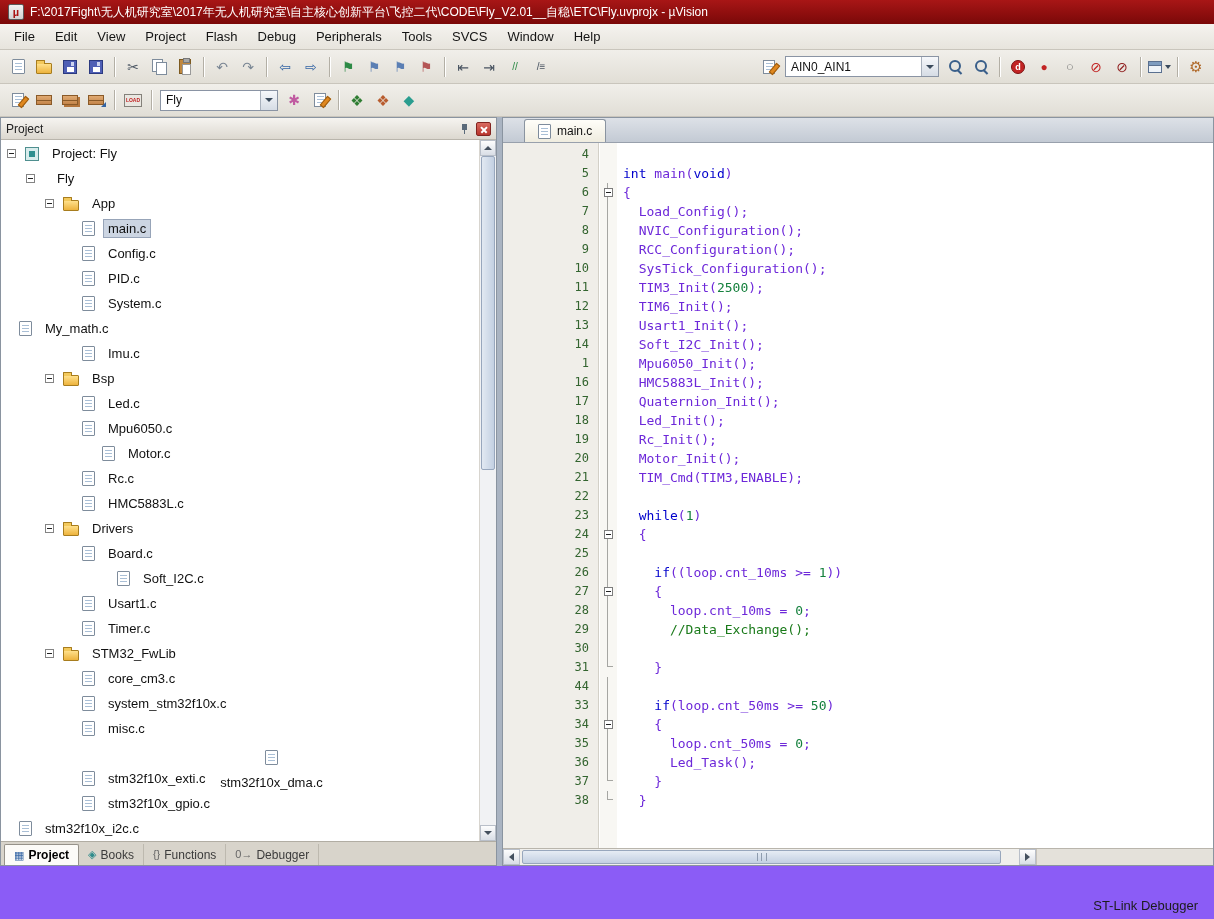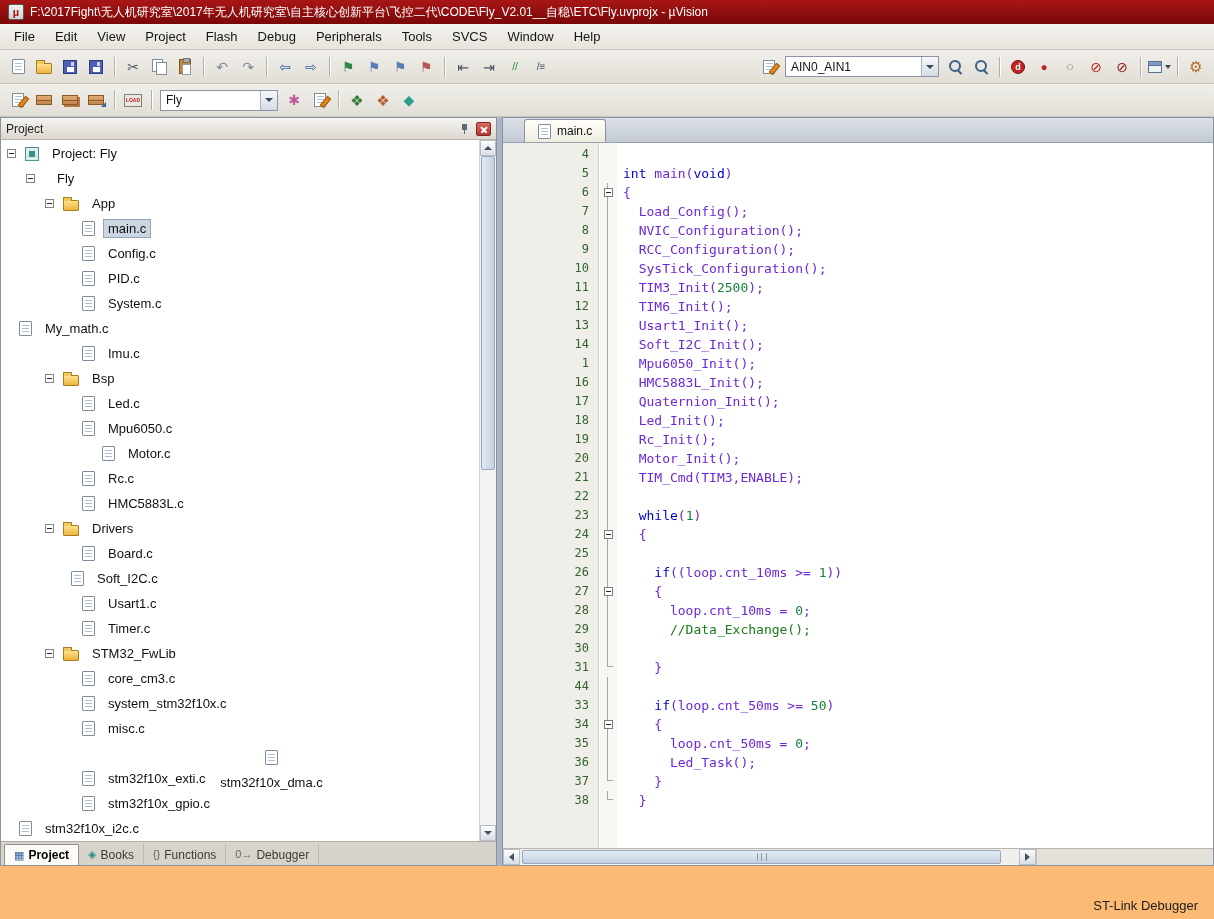--- a/index.html
+++ b/index.html
@@ -124,21 +124,21 @@
 
   .hscroll{height:17px;flex:none;background:#e9e7e1;border-top:1px solid #b9b5ac;display:flex}
   .hbar{width:533px;display:flex;background:#f0efec}
   .hbtn{width:17px;flex:none;background:linear-gradient(#fdfdfd,#d9dee6);border:1px solid #b9bfc9;display:flex;align-items:center;justify-content:center}
   .htrack{flex:1;position:relative}
   .hthumb{position:absolute;top:1px;bottom:1px;left:2px;width:96%;background:linear-gradient(#e6ecf4,#c3d0e2);border:1px solid #98a7bd;border-radius:2px;display:flex;align-items:center;justify-content:center}
   .hthumb::after{content:"";width:8px;height:8px;border-left:1px solid #8e9cae;border-right:1px solid #8e9cae;background:linear-gradient(90deg,transparent 3px,#8e9cae 3px,#8e9cae 4px,transparent 4px)}
   .hfiller{flex:1;background:#e4e1da;border-left:1px solid #c6c2b9}
 
   
-  .statusbar{height:53px;background:#fdba74;position:relative}
+  .statusbar{height:53px;background:#8b5cf6;position:relative}
   .status-debugger{position:absolute;right:16px;bottom:6px;font-size:13px;color:#1c1c1c}
 </style>
 </head>
 <body>
 
 <div class="titlebar">
   <span class="appicon">µ</span>
   <span class="titletext">F:\2017Fight\无人机研究室\2017年无人机研究室\自主核心创新平台\飞控二代\CODE\Fly_V2.01__自稳\ETC\Fly.uvprojx - µVision</span>
 </div>
 
@@ -400,21 +400,21 @@
           <div class="tree-row" style="padding-left: 44px;">
             <span class="exp"></span>
             <span class="ti ti-folder"></span>
             <span class="tlabel">Drivers</span>
           </div>
           <div class="tree-row" style="padding-left: 63px;">
             <span class="exp-sp"></span>
             <span class="ti ti-doc"></span>
             <span class="tlabel">Board.c</span>
           </div>
-          <div class="tree-row" style="padding-left: 52px; text-align: right;">
+          <div class="tree-row" style="padding-left: 98px; text-align: right;">
             <span class="exp-sp"></span>
             <span class="ti ti-doc"></span>
             <span class="tlabel">Soft_I2C.c</span>
           </div>
           <div class="tree-row" style="padding-left: 63px;">
             <span class="exp-sp"></span>
             <span class="ti ti-doc"></span>
             <span class="tlabel">Usart1.c</span>
           </div>
           <div class="tree-row" style="padding-left: 63px;">

